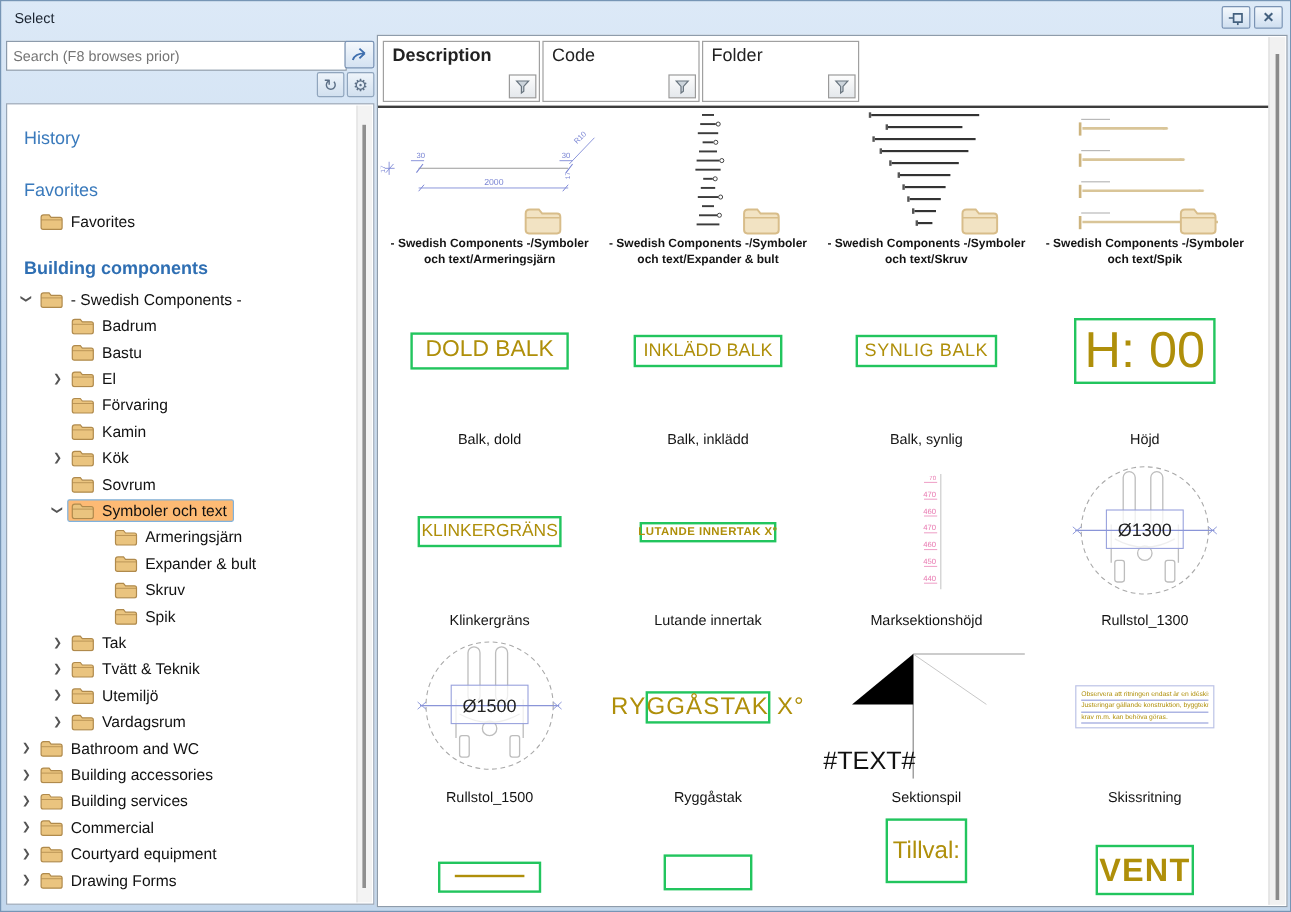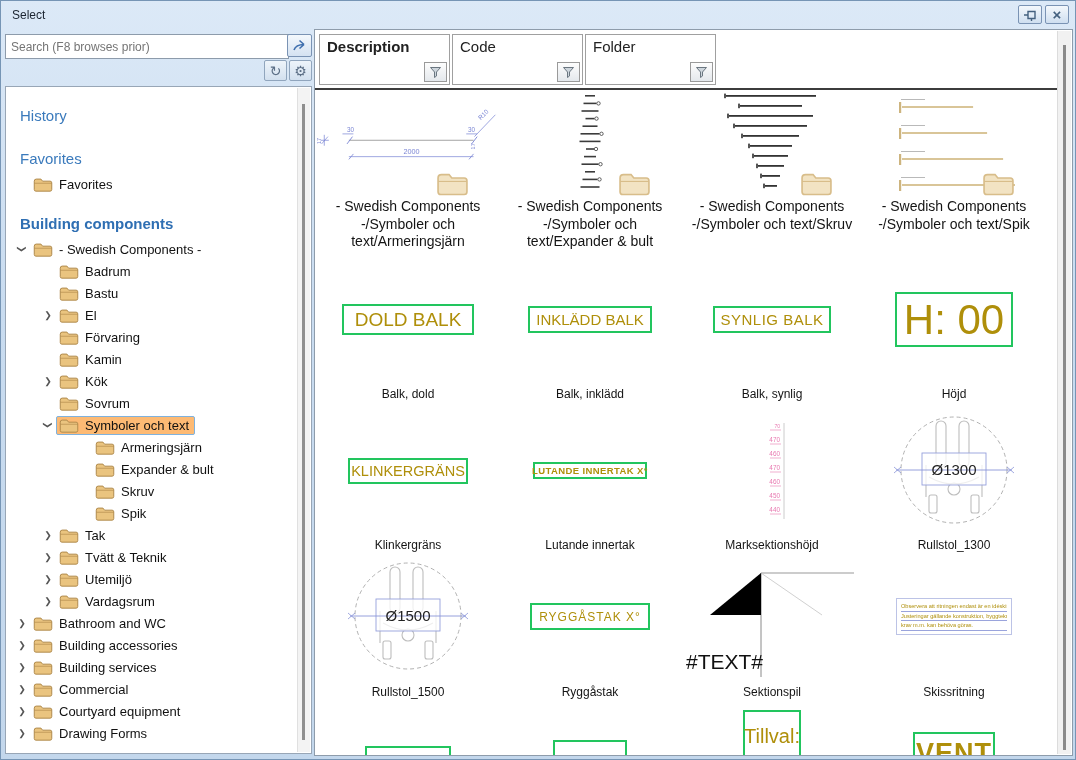--- a/index.html
+++ b/index.html
@@ -56,34 +56,34 @@
   .gridwrap{position:absolute;left:2px;top:60px;right:14px;bottom:0;overflow:hidden;}
   .grow{display:grid;grid-template-columns:repeat(4,182px);}
   .cell{display:flex;flex-direction:column;align-items:center;position:relative;cursor:pointer;}
   .thumb{display:flex;align-items:center;justify-content:center;position:relative;width:100%;}
   .r0 .thumb{height:106px;}
   .r1 .thumb{height:110px;padding-top:14px;box-sizing:content-box;}
   .r2 .thumb{height:110px;padding-top:14px;}
   .r3 .thumb{height:120px;padding-top:4px;}
   .r4 .thumb{height:64px;align-items:flex-start;}
   .caption{font-size:12px;color:#141414;text-align:center;line-height:1.25;margin-top:12px;}
-  .r0 .caption{font-size:14px;margin-top:2px;max-width:178px;}
+  .r0 .caption{font-size:10px;margin-top:2px;max-width:178px;font-weight:bold;}
   .r3 .caption{margin-top:8px;}
   .gfolder{position:absolute;right:30px;bottom:0px;}
   
   .goldbox{border:2px solid #22c55e;color:#af8f0a;display:flex;align-items:center;justify-content:center;
     background:#fff;white-space:nowrap;box-sizing:border-box;}
   .b-dold{width:132px;height:31px;font-size:19px;}
   .b-inkladd{width:124px;height:27px;font-size:15px;}
   .b-synlig{width:118px;height:27px;font-size:15px;letter-spacing:.5px;}
   .b-hojd{width:118px;height:55px;font-size:42px;}
   .b-klinker{width:120px;height:26px;font-size:14.5px;}
   .b-lutande{width:114px;height:17px;font-size:9.5px;font-weight:bold;letter-spacing:.4px;}
-  .b-ryggas{width:120px;height:27px;font-size:12px;letter-spacing:1px;}
-  .b-tillval{width:58px;height:54px;font-size:20px;margin-top:10px;}
+  .b-ryggas{width:104px;height:27px;font-size:20px;letter-spacing:1px;}
+  .b-tillval{width:68px;height:54px;font-size:20px;margin-top:10px;}
   .c1{width:86px;height:26px;margin-top:46px;flex-direction:column;justify-content:flex-start;padding-top:9px;}
   .c1 .gold-line{width:58px;height:2px;background:#af8f0a;}
   .c2{width:74px;height:30px;margin-top:40px;align-items:flex-start;font-size:16px;overflow:hidden;}
   .c4{width:82px;height:42px;margin-top:32px;font-size:27px;font-weight:bold;align-items:flex-start;overflow:hidden;padding-top:4px;letter-spacing:1px;}
   .skiss{border:1px solid #bcc3e6;width:116px;padding:3px 4px;box-sizing:border-box;}
   .skiss div{font-size:5.6px;color:#af8f0a;border-bottom:.5px solid #9aa4dc;line-height:1.5;white-space:nowrap;overflow:hidden;}
   svg{display:block;}
 </style>
 </head>
 <body>

